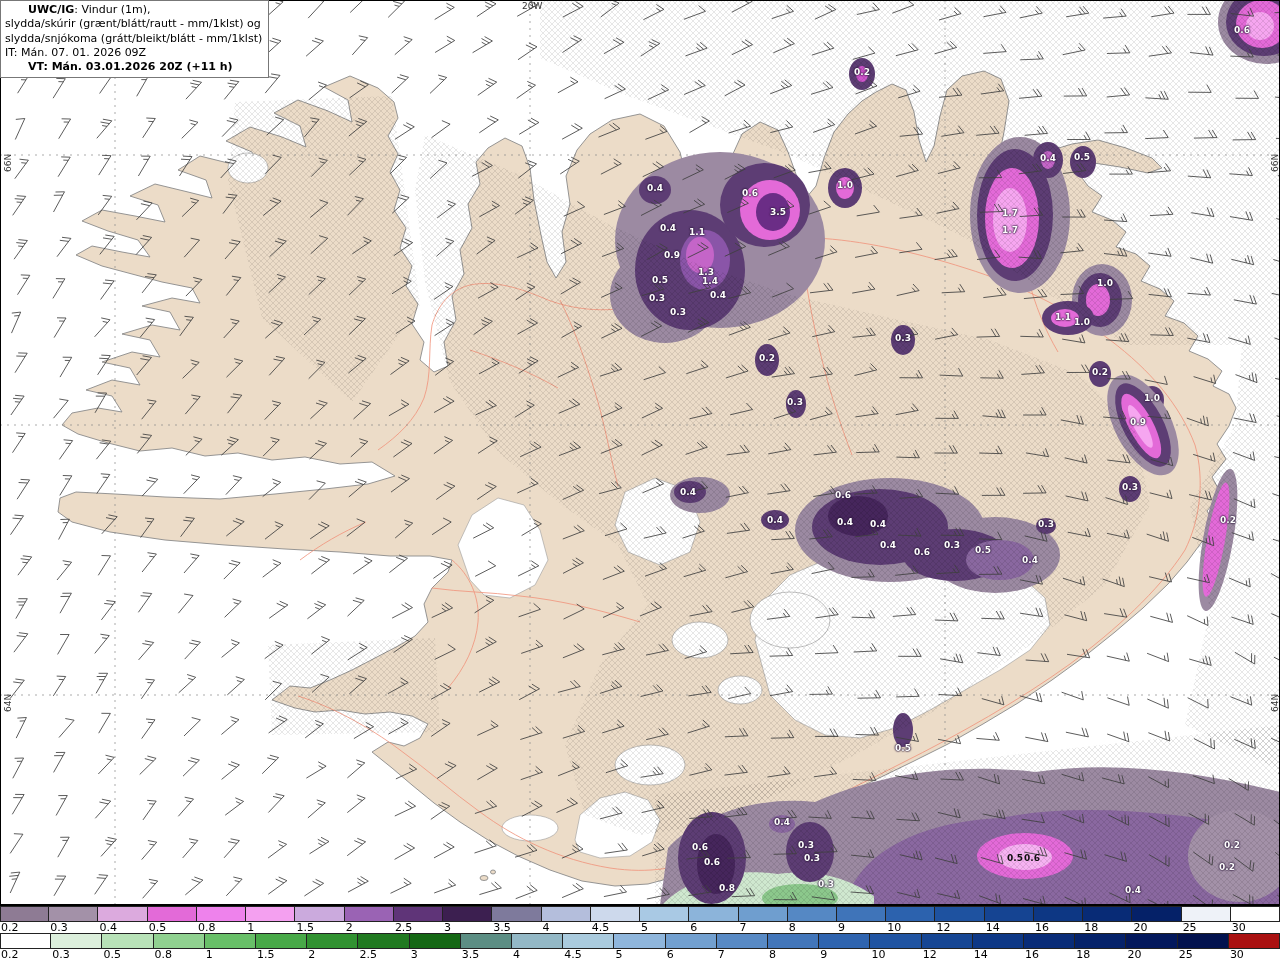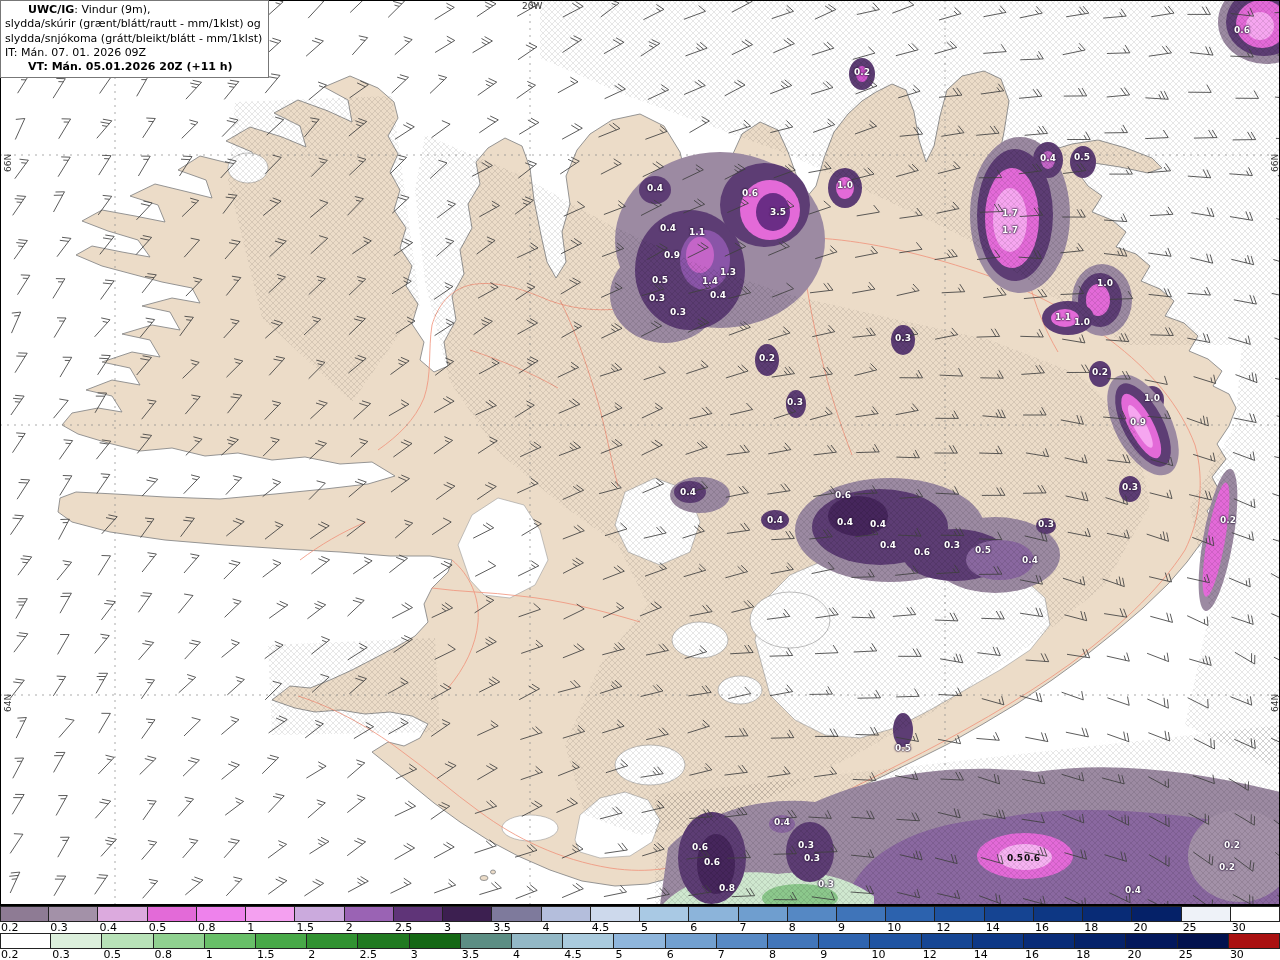--- a/index.html
+++ b/index.html
@@ -188,21 +188,21 @@
 
   <div id="labels-layer">
       <span class="precip-label pl-w" style="left: 655px; top: 188px;">0.4</span>
       <span class="precip-label pl-w" style="left: 750px; top: 193px;">0.6</span>
       <span class="precip-label pl-w" style="left: 845px; top: 185px;">1.0</span>
       <span class="precip-label pl-w" style="left: 778px; top: 212px;">3.5</span>
       <span class="precip-label pl-w" style="left: 668px; top: 228px;">0.4</span>
       <span class="precip-label pl-w" style="left: 697px; top: 232px;">1.1</span>
       <span class="precip-label pl-w" style="left: 672px; top: 255px;">0.9</span>
       <span class="precip-label pl-w" style="left: 710px; top: 257px; margin-top: 24px;">1.4</span>
-      <span class="precip-label pl-w" style="left: 728px; top: 272px; text-align: right;">1.3</span>
+      <span class="precip-label pl-w" style="left: 706px; top: 272px; text-align: right;">1.3</span>
       <span class="precip-label pl-w" style="left: 660px; top: 280px;">0.5</span>
       <span class="precip-label pl-w" style="left: 657px; top: 298px;">0.3</span>
       <span class="precip-label pl-w" style="left: 678px; top: 312px;">0.3</span>
       <span class="precip-label pl-w" style="left: 718px; top: 295px;">0.4</span>
       <span class="precip-label pl-w" style="left: 862px; top: 72px;">0.2</span>
       <span class="precip-label pl-w" style="left: 1048px; top: 158px;">0.4</span>
       <span class="precip-label pl-w" style="left: 1082px; top: 157px;">0.5</span>
       <span class="precip-label pl-w" style="left: 1010px; top: 213px;">1.7</span>
       <span class="precip-label pl-w" style="left: 1010px; top: 230px;">1.7</span>
       <span class="precip-label pl-w" style="left: 1242px; top: 30px;">0.6</span>
@@ -243,25 +243,25 @@
       <span class="precip-label pl-w" style="left: 1227px; top: 867px;">0.2</span>
     </div>
 
   <span class="gl" style="left:522px;top:1px">20W</span>
   <span class="gl rot" style="left:3px;top:172px">66N</span>
   <span class="gl rot" style="left:3px;top:712px">64N</span>
   <span class="gl rot" style="left:1270px;top:172px">66N</span>
   <span class="gl rot" style="left:1270px;top:712px">64N</span>
 
   <div class="titlebox">
-    <div class="tline"><span class="b">UWC/IG</span><span>: Vindur (9m),</span></div>
+    <div class="tline"><span class="b">UWC/IG</span><span>: Vindur (1m),</span></div>
     <div class="tline">slydda/skúrir (grænt/blátt/rautt - mm/1klst) og</div>
     <div class="tline">slydda/snjókoma (grátt/bleikt/blátt - mm/1klst)</div>
     <div class="tline">IT: Mán. 07. 01. 2026 09Z</div>
-    <div class="tline b">VT: Mán. 05.01.2026 20Z (+11 h)</div>
+    <div class="tline b">VT: Mán. 03.01.2026 20Z (+11 h)</div>
   </div>
 </div>
 
 <div class="legend">
   <div class="lrow" id="legend-snow">
       <div class="lcol">
         <div class="sw" style="background: rgb(142, 123, 148);"></div>
         <div class="lab">0.2</div>
       </div>
       <div class="lcol">

